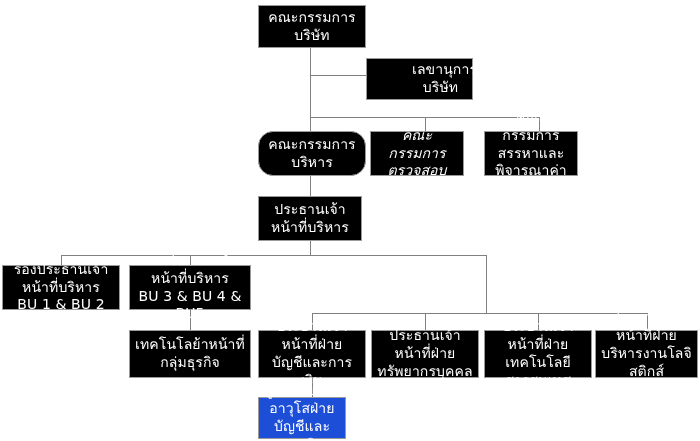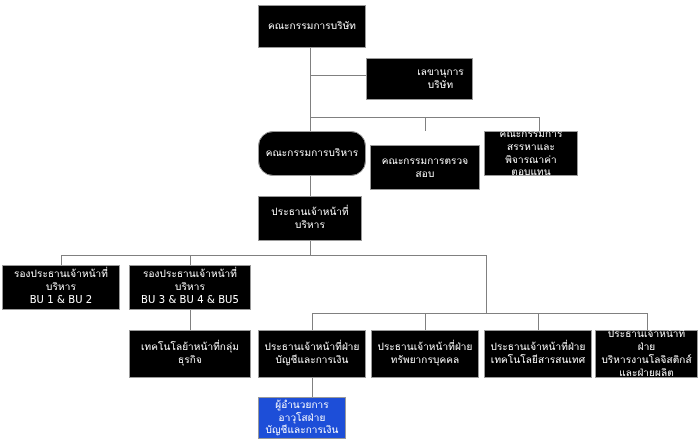--- a/index.html
+++ b/index.html
@@ -31,21 +31,21 @@
     position: absolute;
     background: #000000;
     color: #ffffff;
     border: 1px solid #9a9a9a;
     box-sizing: border-box;
     display: flex;
     align-items: center;
     justify-content: center;
     text-align: center;
     line-height: 1.28;
-    font-size: 10px;
+    font-size: 14px;
     letter-spacing: 0.1px;
     padding: 2px 3px;
     z-index: 2;
   }
   .node .label {
     display: block;
     width: 100%;
   }
 </style>
 </head>
@@ -76,21 +76,21 @@
     </svg>
 <div class="node" style="left: 258px; top: 5px; width: 108px; height: 43px; background: rgb(0, 0, 0); color: rgb(255, 255, 255);">
       <span class="label">คณะกรรมการบริษัท</span>
     </div>
     <div class="node" style="left: 366px; top: 58px; width: 107px; height: 42px; background: rgb(0, 0, 0); color: rgb(255, 255, 255); padding-left: 45px;">
       <span class="label">เลขานุการบริษัท</span>
     </div>
     <div class="node" style="left: 258px; top: 131px; width: 108px; height: 45px; background: rgb(0, 0, 0); color: rgb(255, 255, 255); border-radius: 15px;">
       <span class="label">คณะกรรมการบริหาร</span>
     </div>
-    <div class="node" style="left: 370px; top: 145px; width: 110px; height: 45px; background: rgb(0, 0, 0); color: rgb(255, 255, 255);">
+    <div class="node" style="left: 370px; top: 131px; width: 94px; height: 45px; background: rgb(0, 0, 0); color: rgb(255, 255, 255); font-style: italic;">
       <span class="label">คณะกรรมการตรวจสอบ</span>
     </div>
     <div class="node" style="left: 484px; top: 131px; width: 94px; height: 45px; background: rgb(0, 0, 0); color: rgb(255, 255, 255);">
       <span class="label">คณะกรรมการสรรหาและพิจารณาค่าตอบแทน</span>
     </div>
     <div class="node" style="left: 258px; top: 196px; width: 104px; height: 45px; background: rgb(0, 0, 0); color: rgb(255, 255, 255);">
       <span class="label">ประธานเจ้าหน้าที่บริหาร</span>
     </div>
     <div class="node" style="left: 2px; top: 265px; width: 118px; height: 45px; background: rgb(0, 0, 0); color: rgb(255, 255, 255);">
       <span class="label">รองประธานเจ้าหน้าที่บริหาร<br>BU 1 &amp; BU 2</span>

